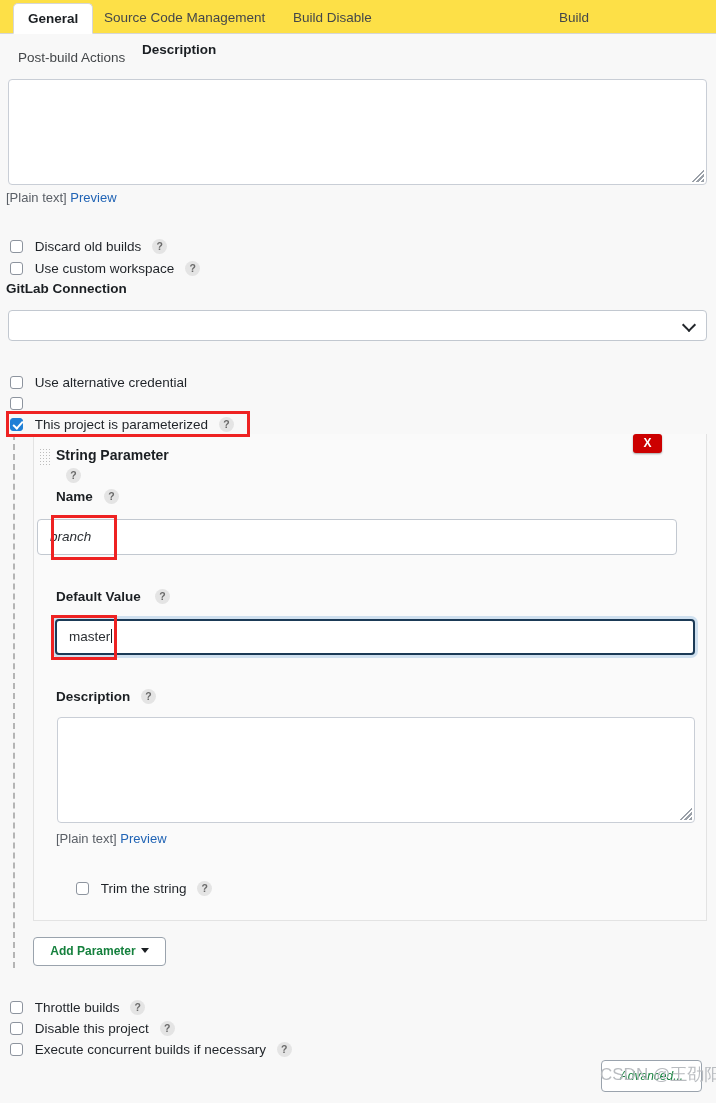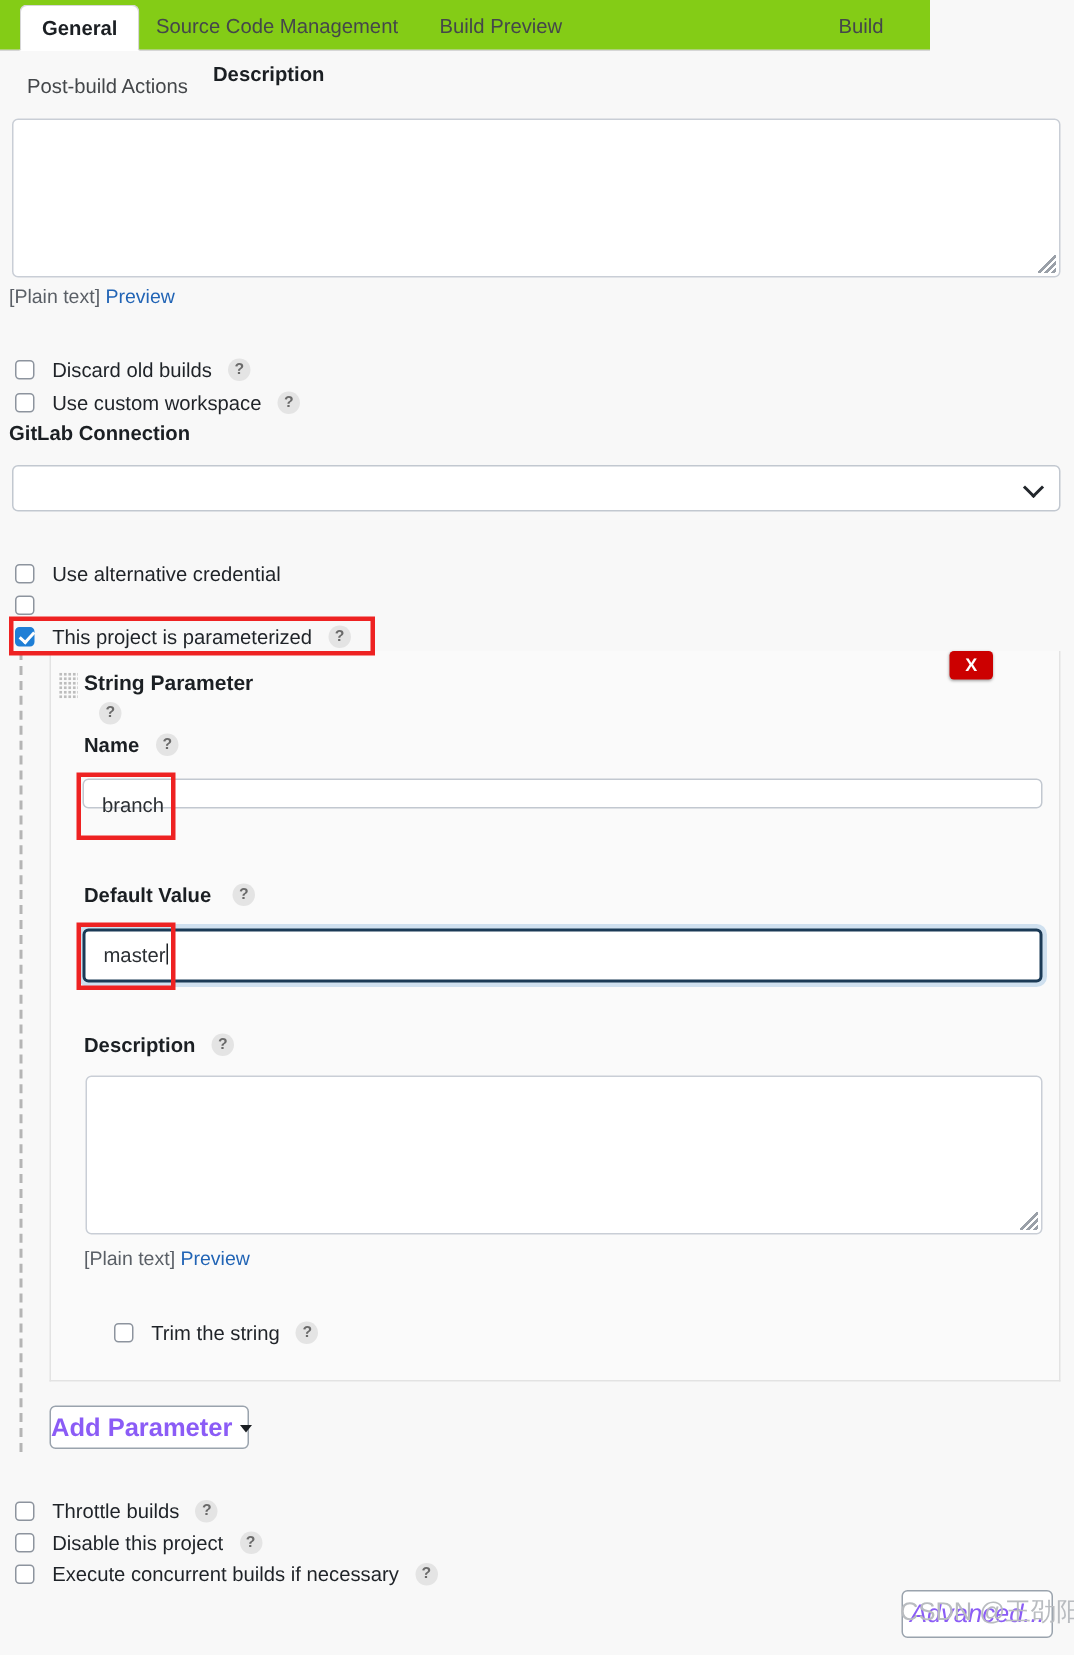--- a/index.html
+++ b/index.html
@@ -14,23 +14,23 @@
     font-size: 13px;
     color: #1f2328;
     position: relative;
     overflow: hidden;
   }
 
   
   .tabbar {
     position: absolute;
     left: 0; top: 0;
-    width: 620px;
+    width: 716px;
     height: 33px;
-    background: #84cc16;
+    background: #fde047;
     border-bottom: 1px solid #d6d6d6;
   }
   .tab {
     position: absolute;
     top: 4px;
     height: 29px;
     line-height: 27px;
     padding: 0 14px;
     font-size: 13.5px;
     color: #44474a;
@@ -227,23 +227,23 @@
     text-align: center;
     line-height: 19px;
     box-shadow: 0 1px 2px rgba(0,0,0,.35);
   }
 
   .btn {
     position: absolute;
     background: #ffffff;
     border: 1px solid #9aa3ad;
     border-radius: 4px;
-    font-size: 17px;
-    font-weight: bold;
-    color: #8b5cf6;
+    font-size: 12px;
+    font-weight: bold;
+    color: #15803d;
     text-align: center;
     box-sizing: border-box;
     white-space: nowrap;
   }
   .btn .caret-dn {
     display: inline-block;
     margin-left: 5px;
     border-left: 4px solid transparent;
     border-right: 4px solid transparent;
     border-top: 5px solid #1b1f23;
@@ -266,21 +266,21 @@
     color: #b9bcc0;
     white-space: nowrap;
   }
 </style>
 </head>
 <body>
 
 <div class="tabbar">
   <div class="tab active" style="left:13px;">General</div>
   <div class="tab" style="left:90px;">Source Code Management</div>
-  <div class="tab" style="left:279px;">Build Preview</div>
+  <div class="tab" style="left:279px;">Build Disable</div>
   <div class="tab" style="left:545px;">Build</div>
 </div>
 <div class="tab-row2">Post-build Actions</div>
 
 <div class="label-bold" style="position:absolute; left:142px; top:42px;">Description</div>
 
 <div class="ta" style="left:8px; top:79px; width:699px; height:106px;">
   <div class="grip"></div>
 </div>
 
@@ -327,21 +327,21 @@
 <div class="drag-handle"></div>
 
 <div class="label-bold" style="position:absolute; left:56px; top:447px; font-size:14px;">String Parameter</div>
 <span class="help" style="position:absolute; left:66px; top:468px;">?</span>
 
 <div class="x-btn">X</div>
 
 <div class="label-bold" style="position:absolute; left:56px; top:489px;">Name</div>
 <span class="help" style="position:absolute; left:104px; top:489px;">?</span>
 
-<div class="inp" style="left:55px; top:519px; width:640px; height:20px; line-height:34px;">branch</div>
+<div class="inp" style="left:37px; top:519px; width:640px; height:36px; line-height:34px;font-style:italic;">branch</div>
 
 <div class="label-bold" style="position:absolute; left:56px; top:589px;">Default Value</div>
 <span class="help" style="position:absolute; left:155px; top:589px;">?</span>
 
 <div class="inp focused" style="left:55px; top:619px; width:640px; height:36px; line-height:32px;"><span>master</span><span class="caret"></span></div>
 
 <div class="label-bold" style="position:absolute; left:56px; top:689px;">Description</div>
 <span class="help" style="position:absolute; left:141px; top:689px;">?</span>
 
 <div class="ta" style="left:57px; top:717px; width:638px; height:106px;">

